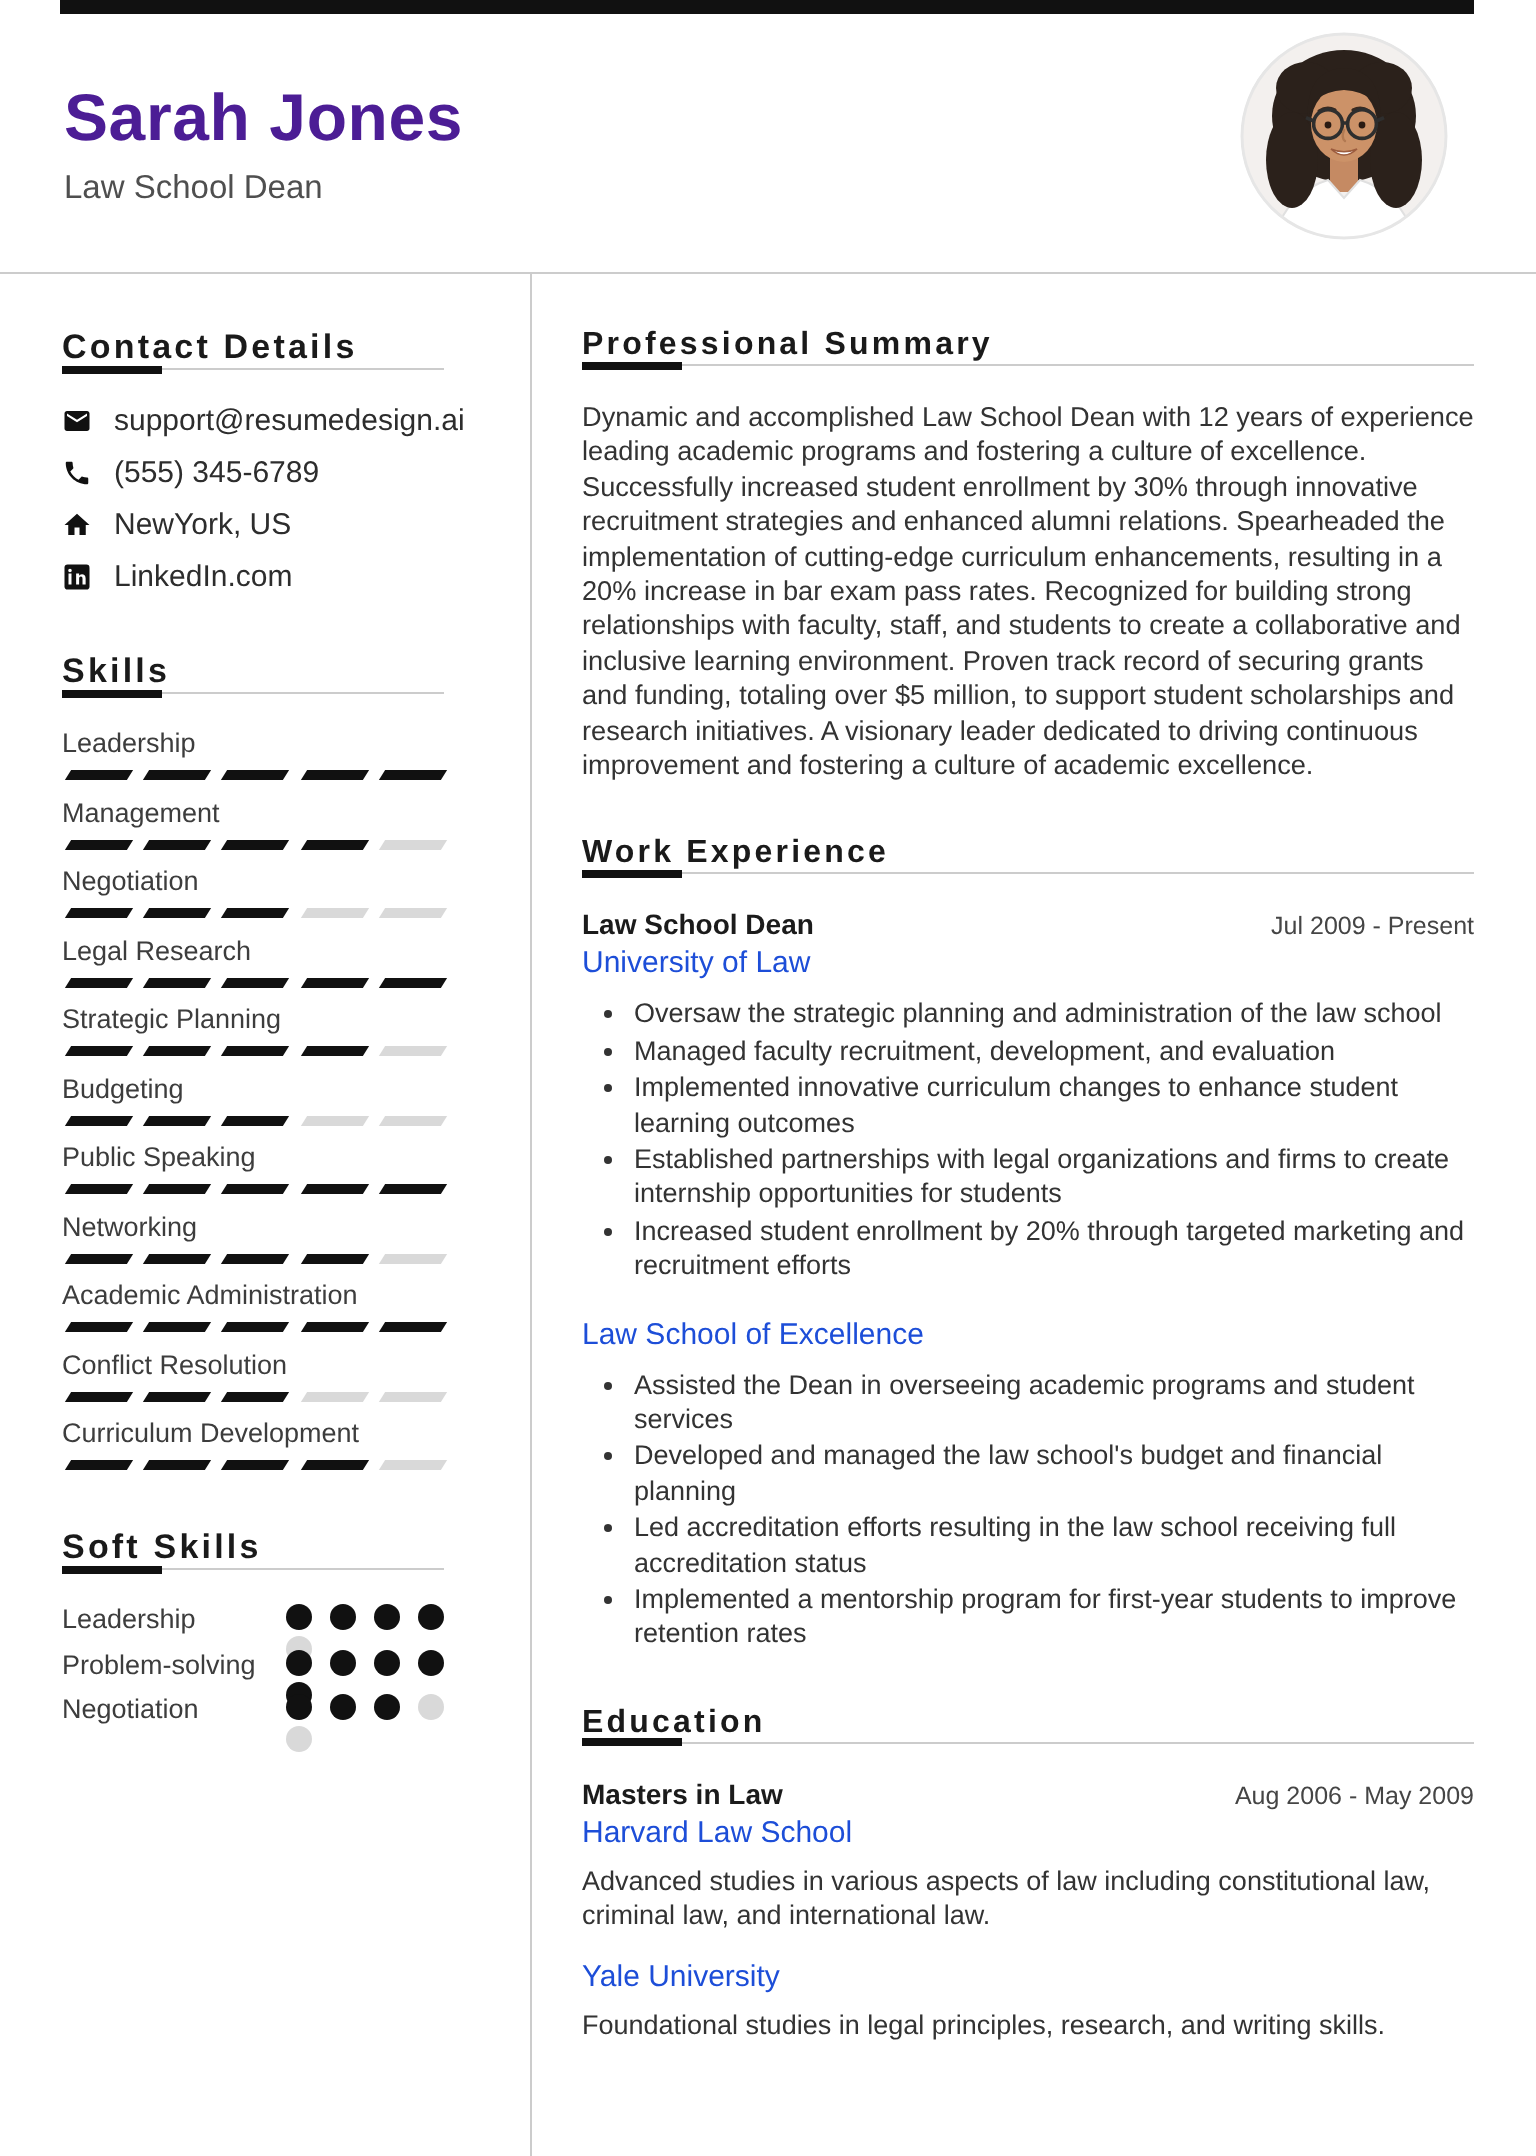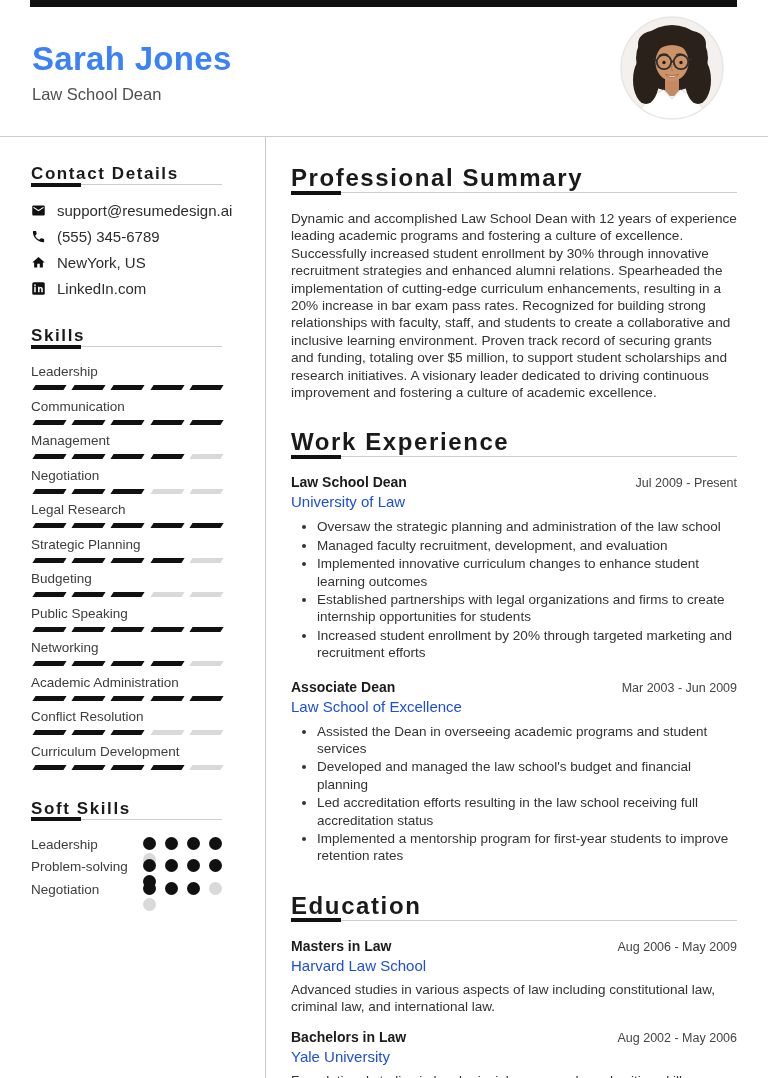--- a/index.html
+++ b/index.html
@@ -16,36 +16,36 @@
     font-family:"Liberation Sans", sans-serif;color:#222;
     -webkit-font-smoothing:antialiased;
   }
   .top-bar{position:absolute;top:0;left:30px;width:707px;height:7px;background:var(--accent);}
 
   
   header{
     height:137px;border-bottom:1px solid var(--divider);
     padding:36px 44px 0 32px;display:flex;justify-content:space-between;align-items:flex-start;
   }
-  .name{font-size:33px;font-weight:700;letter-spacing:.3px;color:#3b82f6;line-height:1.05;margin:6px 0 0;}
+  .name{font-size:33px;font-weight:700;letter-spacing:.3px;color:#4c1d95;line-height:1.05;margin:6px 0 0;}
   .job-title{font-size:16.5px;color:#4f4f4f;margin-top:8px;}
   .photo{width:104px;height:104px;border-radius:50%;overflow:hidden;margin-top:-20px;flex:0 0 auto;}
   .photo svg{display:block;width:104px;height:104px;}
 
   
   .columns{display:flex;height:941px;}
   .sidebar{width:266px;border-right:1px solid var(--divider);padding:27px 43px 0 31px;}
   .main{flex:1;padding:27px 31px 0 25px;}
 
   .sec-head{
     font-size:17px;font-weight:700;letter-spacing:1.6px;color:#1a1a1a;
     padding-bottom:0;border-bottom:1px solid var(--divider);position:relative;margin:0 0 17px;
   }
   .sec-head::after{content:"";position:absolute;left:0;bottom:-2.5px;height:4px;width:50px;background:var(--accent);}
-  .main .sec-head{font-size:24px;}
+  .main .sec-head{font-size:16px;}
   .side-sec{margin-bottom:29px;}
   .main-sec{margin-bottom:27px;}
 
   
   .contact-list{list-style:none;margin:4px 0 0;padding:0;}
   .contact-item{display:flex;align-items:center;gap:11px;font-size:15px;color:#2d2d2d;margin-bottom:9px;}
   .c-icon{width:15px;height:15px;flex:0 0 auto;display:inline-flex;}
   .c-icon svg{width:15px;height:15px;}
 
   
@@ -180,30 +180,20 @@
             <div class="skill-name">Leadership</div>
             <div class="skill-bar">
               <span class="seg filled"></span>
               <span class="seg filled"></span>
               <span class="seg filled"></span>
               <span class="seg filled"></span>
               <span class="seg filled"></span>
             </div>
           </div>
           <div class="skill-row">
-            <div class="skill-name">Communication</div>
-            <div class="skill-bar">
-              <span class="seg filled"></span>
-              <span class="seg filled"></span>
-              <span class="seg filled"></span>
-              <span class="seg filled"></span>
-              <span class="seg filled"></span>
-            </div>
-          </div>
-          <div class="skill-row">
             <div class="skill-name">Management</div>
             <div class="skill-bar">
               <span class="seg filled"></span>
               <span class="seg filled"></span>
               <span class="seg filled"></span>
               <span class="seg filled"></span>
               <span class="seg"></span>
             </div>
           </div>
           <div class="skill-row">
@@ -354,24 +344,20 @@
             <div class="xp-company">University of Law</div>
             <ul class="xp-bullets">
               <li>Oversaw the strategic planning and administration of the law school</li>
               <li>Managed faculty recruitment, development, and evaluation</li>
               <li>Implemented innovative curriculum changes to enhance student learning outcomes</li>
               <li>Established partnerships with legal organizations and firms to create internship opportunities for students</li>
               <li>Increased student enrollment by 20% through targeted marketing and recruitment efforts</li>
             </ul>
           </article>
           <article class="xp">
-            <div class="xp-head">
-              <h3 class="xp-title">Associate Dean</h3>
-              <span class="xp-dates">Mar 2003 - Jun 2009</span>
-            </div>
             <div class="xp-company">Law School of Excellence</div>
             <ul class="xp-bullets">
               <li>Assisted the Dean in overseeing academic programs and student services</li>
               <li>Developed and managed the law school's budget and financial planning</li>
               <li>Led accreditation efforts resulting in the law school receiving full accreditation status</li>
               <li>Implemented a mentorship program for first-year students to improve retention rates</li>
             </ul>
           </article>
         </div>
     </section>
@@ -381,23 +367,19 @@
       <div>
           <article class="edu">
             <div class="xp-head">
               <h3 class="xp-title">Masters in Law</h3>
               <span class="xp-dates">Aug 2006 - May 2009</span>
             </div>
             <div class="xp-company">Harvard Law School</div>
             <p class="edu-desc">Advanced studies in various aspects of law including constitutional law, criminal law, and international law.</p>
           </article>
           <article class="edu">
-            <div class="xp-head">
-              <h3 class="xp-title">Bachelors in Law</h3>
-              <span class="xp-dates">Aug 2002 - May 2006</span>
-            </div>
             <div class="xp-company">Yale University</div>
             <p class="edu-desc">Foundational studies in legal principles, research, and writing skills.</p>
           </article>
         </div>
     </section>
   </main>
 </div>
 
 </body></html>

